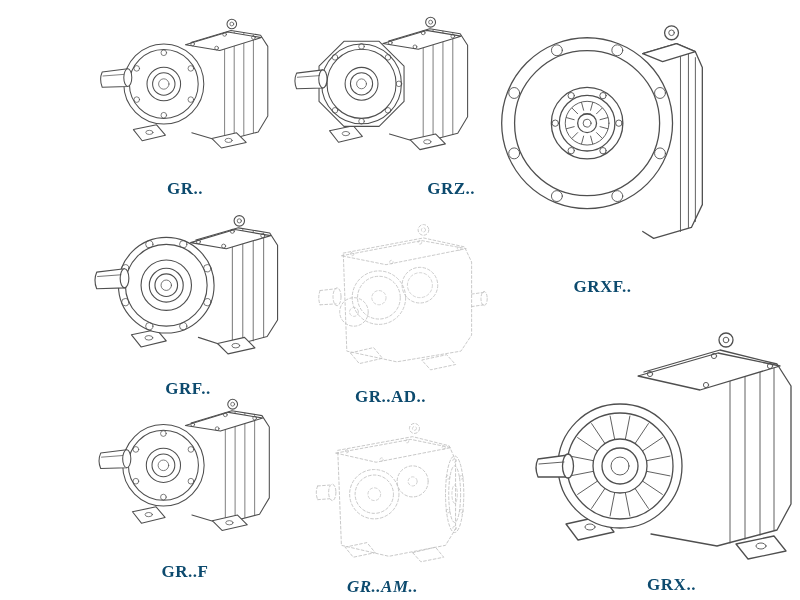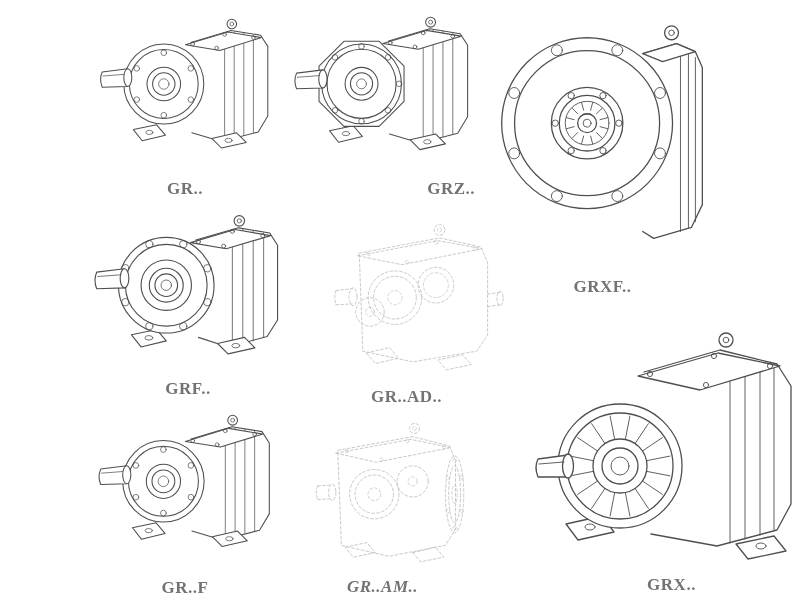--- a/index.html
+++ b/index.html
@@ -9,35 +9,35 @@
     font-family:"Liberation Serif", serif;
     position:relative;
     overflow:hidden;
   }
   .catalog { position:absolute; inset:0; }
   .figure { position:absolute; display:flex; flex-direction:column; align-items:center; }
   .figure svg { width:100%; flex:1 1 auto; min-height:0; }
   .figure .label {
     height:24px; line-height:22px;
     font-weight:bold; font-size:17px; letter-spacing:0.5px;
-    color:#737373; text-align:center; white-space:nowrap;
+    color:#0c4a6e; text-align:center; white-space:nowrap;
   }
   svg * { fill:none; stroke:inherit; stroke-width:1.3; stroke-linecap:round; stroke-linejoin:round; }
   svg .fw { fill:#ffffff; }
   svg .thin { stroke-width:0.9; }
   svg.faded * { stroke-dasharray:3 2.4; stroke-width:1; }
   svg.faded .thin { stroke-width:0.8; }
 
   .fig-gr   { left:95px;  top:2px;   width:180px; height:200px; }
   .fig-grz  { left:290px; top:2px;   width:185px; height:200px;align-items:flex-end; }
   .fig-grxf { left:495px; top:0px;   width:215px; height:300px;justify-content:flex-end; }
   .fig-grf  { left:88px;  top:202px; width:200px; height:200px; }
-  .fig-grad { left:304px; top:212px; width:205px; height:198px;justify-content:space-between; }
+  .fig-grad { left:288px; top:212px; width:205px; height:198px;justify-content:space-between; }
   .fig-grx  { left:524px; top:302px; width:295px; height:296px; }
-  .fig-grf2 { left:90px;  top:408px; width:190px; height:192px;gap:10px; }
+  .fig-grf2 { left:90px;  top:392px; width:190px; height:192px;gap:10px; }
   .fig-gram { left:285px; top:412px; width:195px; height:188px;font-style:italic; }
 </style>
 </head>
 <body>
 
 <div class="catalog">
 
   <div class="figure fig-gr">
     <svg viewBox="0 0 225 195" stroke="#4f4f4f">
       <path d="M120 38 L170 23 L207 29 L216 43 L216 130 L204 150 L158 162 L121 151"></path>

